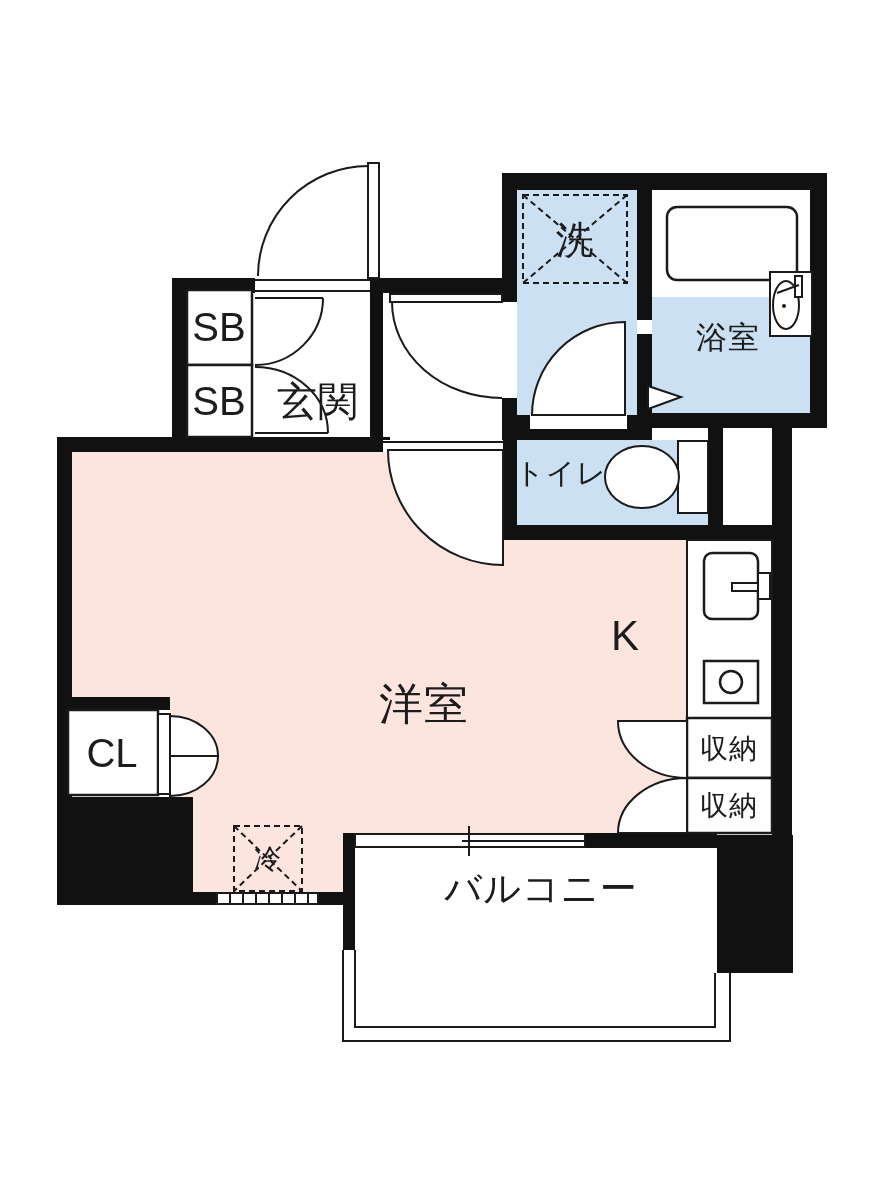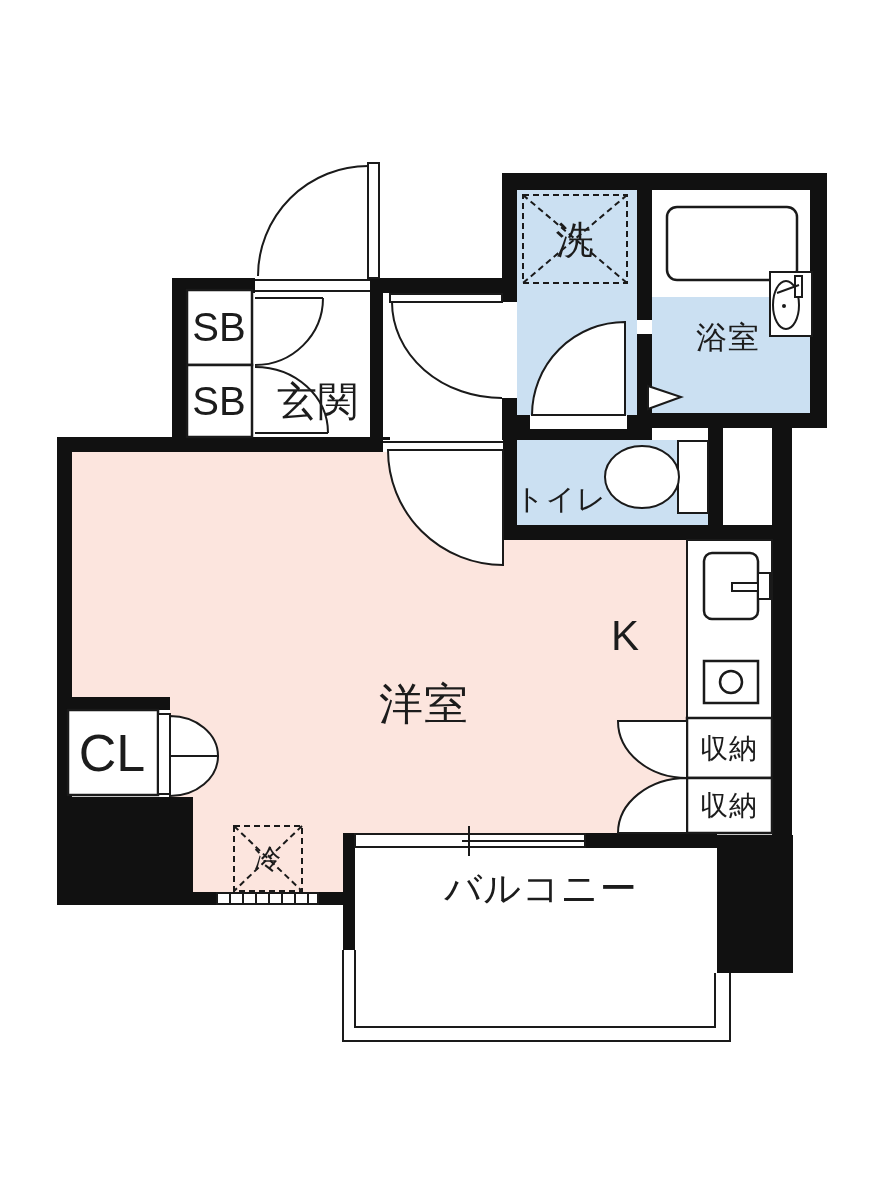--- a/index.html
+++ b/index.html
@@ -129,21 +129,21 @@
 
     <polyline class="ln" points="355,950 355,1027 715,1027 715,973"></polyline>
     <polyline class="ln" points="343,950 343,1041 730,1041 730,973"></polyline>
   </svg>
 
   <div class="lbl" style="left:318px;top:353px;font-size:40px;margin-top:48px;">玄関</div>
   <div class="lbl" style="left:219px;top:327px;font-size:40px;letter-spacing:0;">SB</div>
   <div class="lbl" style="left:219px;top:401px;font-size:40px;letter-spacing:0;">SB</div>
   <div class="lbl" style="left:575px;top:240px;font-size:38px;">洗</div>
   <div class="lbl" style="left:728px;top:337px;font-size:31px;">浴室</div>
-  <div class="lbl" style="left:561px;top:499px;font-size:29px;">トイレ</div>
+  <div class="lbl" style="left:561px;top:473px;font-size:29px;">トイレ</div>
   <div class="lbl" style="left:424px;top:685px;font-size:44px;margin-top:19px;">洋室</div>
   <div class="lbl" style="left:625px;top:636px;font-size:42px;letter-spacing:0;">K</div>
   <div class="lbl" style="left:729px;top:749px;font-size:28px;">収納</div>
   <div class="lbl" style="left:729px;top:806px;font-size:28px;">収納</div>
-  <div class="lbl" style="left:112px;top:753px;font-size:52px;letter-spacing:0;">CL</div>
+  <div class="lbl" style="left:112px;top:753px;font-size:40px;letter-spacing:0;">CL</div>
   <div class="lbl" style="left:268px;top:859px;font-size:27px;">冷</div>
   <div class="lbl" style="left:541px;top:888px;font-size:37px;">バルコニー</div>
 </div>
 
 </body></html>

